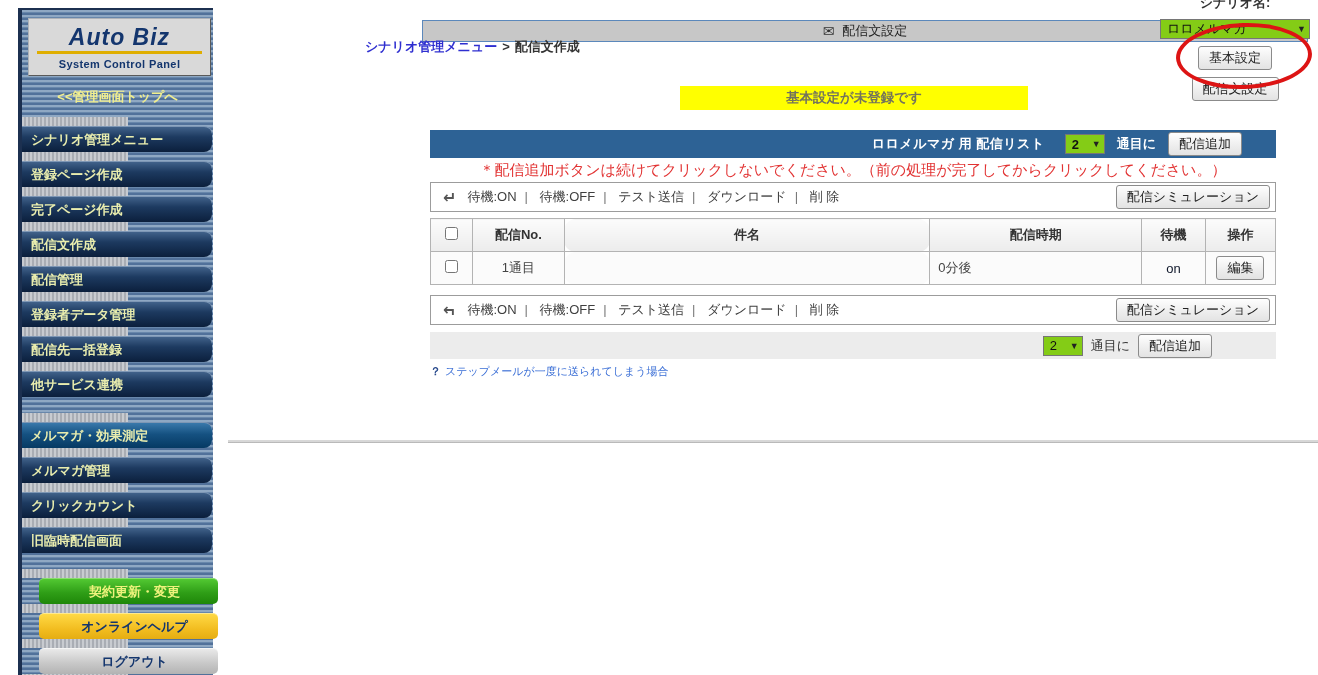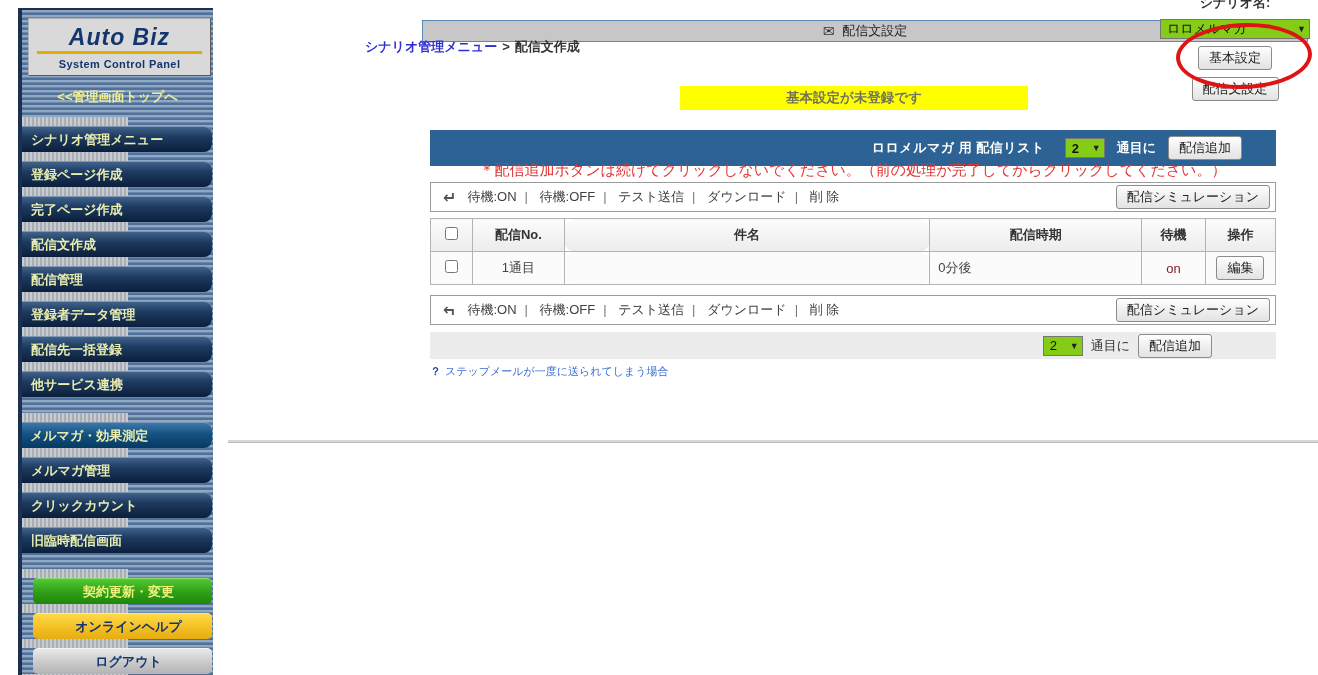--- a/index.html
+++ b/index.html
@@ -19,21 +19,21 @@
   .top-link { display:block; text-align:center; color:#f2ef8e; font-weight:bold; font-size:13px;
     margin-top:12px; text-decoration:none; cursor:pointer; }
   .menu { margin-top:11px; }
   .strip { height:9px; width:106px;
     background:repeating-linear-gradient(90deg,#c8cbd0 0 2px,#a9adb4 2px 4px); }
   .strip.gap { margin-top:16px; }
   .m-btn { height:26px; line-height:25px; width:190px; padding-left:9px; font-size:13px; font-weight:bold;
     color:#e9edae; background:linear-gradient(180deg,#41628a 0%,#1d3a60 40%,#0b1f3c 100%);
     border-radius:0 8px 8px 0; border-top:1px solid #7e97b5; cursor:pointer; white-space:nowrap; }
   .m-btn.active { background:linear-gradient(180deg,#3a79ab 0%,#155181 45%,#063a63 100%);padding-left:8px; }
-  .m-btn.green,.m-btn.gold,.m-btn.silver { margin-left:11px; width:179px; text-align:center; padding-left:12px; border-radius:5px; }
+  .m-btn.green,.m-btn.gold,.m-btn.silver { margin-left:17px; width:179px; text-align:center; padding-left:12px; border-radius:5px; }
   .m-btn.green { color:#eef27c; background:linear-gradient(180deg,#52c832 0%,#2f9e17 55%,#1e8709 100%); border-top:1px solid #8ade6e; }
   .m-btn.gold { color:#14366e; background:linear-gradient(180deg,#ffd945 0%,#f2bd20 60%,#e5ad12 100%); border-top:1px solid #ffe98e; }
   .m-btn.silver { color:#14366e; background:linear-gradient(180deg,#e9e9e9 0%,#c9c9c9 55%,#b3b3b3 100%); border-top:1px solid #f5f5f5; }
 
   
   .main { position:absolute; left:365px; top:0; width:953px; height:675px; }
   .header-bar { position:absolute; left:57px; top:20px; width:886px; height:22px; background:#c7c7c7;
     border:1px solid #5b88bb; display:flex; align-items:center; justify-content:center; gap:8px;
     font-size:13px; color:#222; }
   .header-bar .env { font-size:14px; color:#333; }
@@ -52,21 +52,21 @@
   .fsel .arr { font-size:9px; color:#222; margin-left:5px; }
   .btn { background:linear-gradient(180deg,#fefefe,#ededed 60%,#e3e3e3); border:1px solid #8b8b8b;
     border-radius:3px; font-size:13px; color:#222; padding:2px 10px; font-family:inherit; cursor:pointer; white-space:nowrap; }
 
   .red-circle { position:absolute; left:1176px; top:23px; width:136px; height:66px;
     border:4px solid #dd1414; border-radius:50%; transform:rotate(-2deg); pointer-events:none; }
 
   .notice { position:absolute; left:315px; top:86px; width:348px; height:24px; background:#ffff00;
     color:#73735c; font-weight:bold; font-size:13.5px; text-align:center; line-height:24px; }
 
-  .list-bar { position:absolute; left:65px; top:130px; width:846px; height:36px; background:#2d6295;
+  .list-bar { position:absolute; left:65px; top:130px; width:846px; height:28px; background:#2d6295;
     color:#fff; display:flex; align-items:center; justify-content:flex-end; gap:12px; padding-right:34px;
     font-size:13px; font-weight:bold; }
   .list-bar .title { margin-right:8px; letter-spacing:0.5px; }
   .warn { position:absolute; left:65px; top:161px; width:846px; text-align:center; color:#e23333; font-size:15px; }
 
   .toolbar { position:absolute; left:65px; width:846px; height:30px; border:1px solid #9c9c9c; background:#fff;
     display:flex; align-items:center; padding:0 5px 0 12px; font-size:13px; color:#3f3f3f; }
   .toolbar.top { top:182px; }
   .toolbar.bottom { top:295px; }
   .toolbar .arrow { font-size:16px; color:#555; margin-right:11px; font-weight:bold; display:inline-block; }
@@ -79,21 +79,21 @@
   .dlist th,.dlist td { border:1px solid #b3b3b3; height:33px; font-size:13px; }
   .dlist th { background:linear-gradient(180deg,#fcfcfc,#ececec); font-weight:bold; color:#333; text-align:center; }
   .dlist td { background:#fbfbfb; color:#444; }
   .col-chk { width:42px; text-align:center; }
   .col-no { width:92px; text-align:center; }
   .col-subj { width:366px;border-radius:12px; }
   .col-time { width:212px; }
   td.col-time { text-align:left; padding-left:8px; }
   .col-wait { width:64px; text-align:center; }
   .col-op { width:70px; text-align:center; }
-  td.col-wait { color:#7f1d1d;text-align:center; }
+  td.col-wait { color:#0f172a;text-align:center; }
 
   .band { position:absolute; left:65px; top:332px; width:846px; height:27px; background:#ececec;
     display:flex; align-items:center; justify-content:flex-end; gap:8px; padding-right:64px; font-size:13px; color:#333; }
 
   .help { position:absolute; left:65px; top:364px; font-size:11px; }
   .help .q { color:#2a4b8d; font-weight:bold; margin-right:4px; }
   .help a { color:#3b6fd6; text-decoration:none; cursor:pointer; }
 
   .divider { position:absolute; left:228px; top:440px; width:1090px; height:3px;
     background:linear-gradient(180deg,#e6e6e6,#ababab); border-top:1px solid #d8d8d8; }

